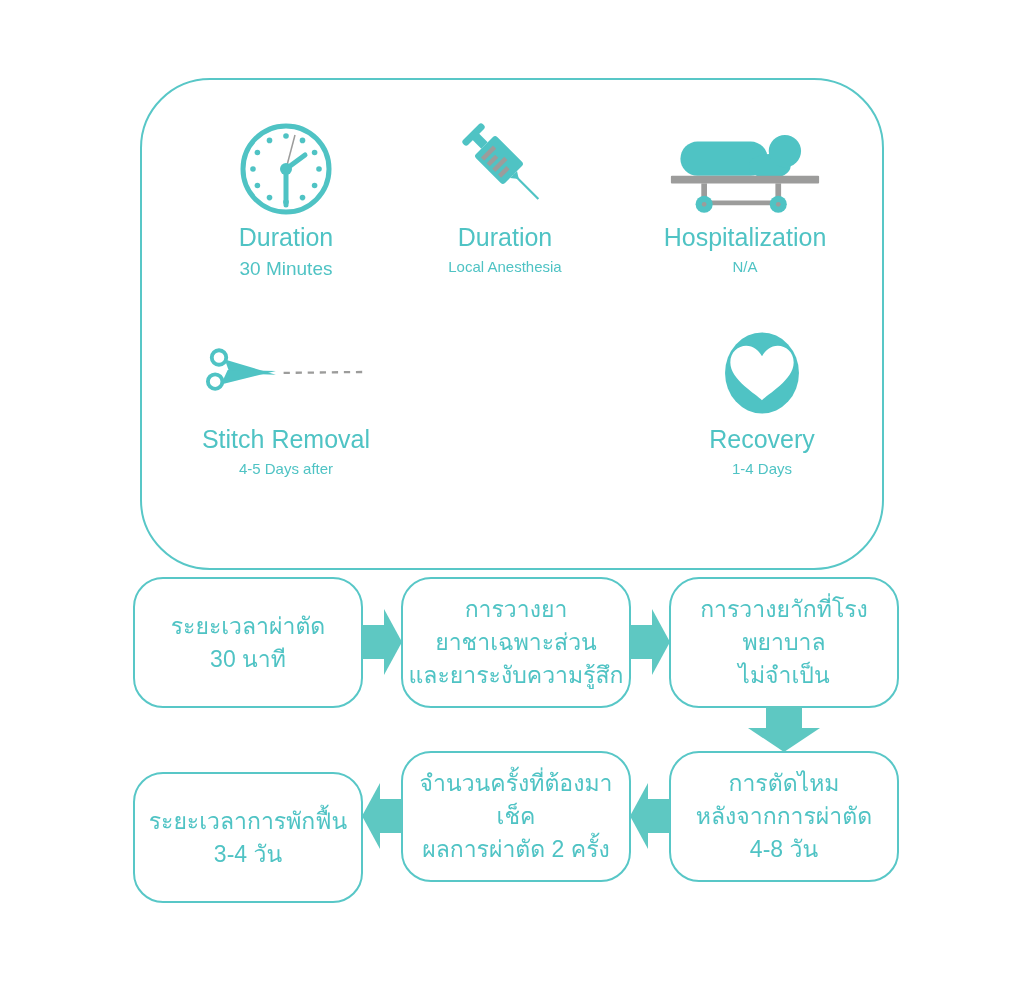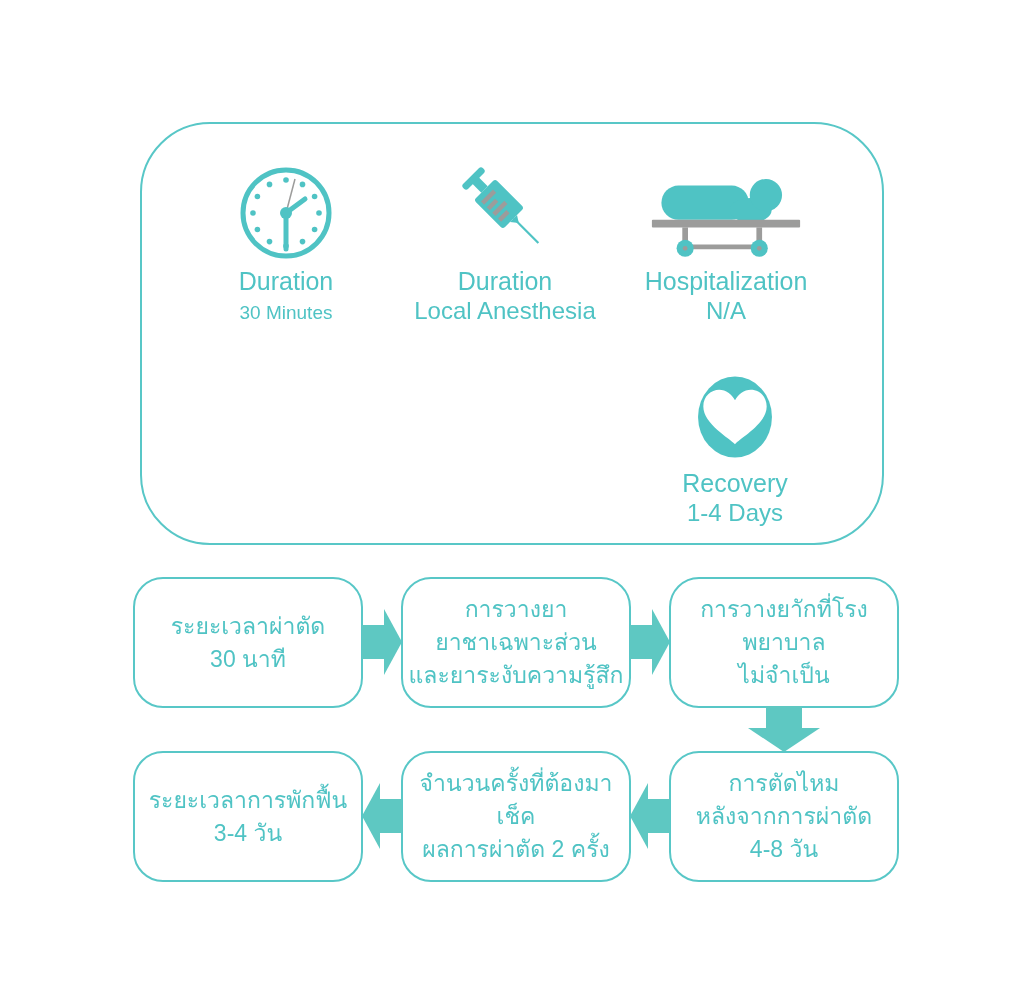--- a/index.html
+++ b/index.html
@@ -4,43 +4,43 @@
 <style>
   :root{
     --teal:#4FC3C4; --arrow:#5EC8C2; --gray:#9C9C9B; --line:#58C7C7; --bg:#FFFFFF;
   }
   *{margin:0;padding:0;box-sizing:border-box;}
   html,body{background:var(--bg);}
   body{font-family:"Liberation Sans", sans-serif;}
   .page{position:relative;width:1030px;height:991px;background:var(--bg);overflow:hidden;}
 
   
-  .panel{position:absolute;left:140px;top:78px;width:744px;height:423px;
-         border:2px solid var(--line);border-radius:70px;margin-top:44px;}
+  .panel{position:absolute;left:140px;top:78px;width:744px;height:492px;
+         border:2px solid var(--line);border-radius:70px;}
   .cell{position:absolute;width:240px;text-align:center;display:flex;flex-direction:column;align-items:center;}
-  .cell.c1{left:24px;top:40px;}  .cell.c2{left:243px;top:40px;}  .cell.c3{left:464px;top:40px;}
-  .cell.c4{left:24px;top:242px;} .cell.c5{left:243px;top:242px;} .cell.c6{left:473px;top:242px;text-align:center;}
+  .cell.c1{left:24px;top:40px;}  .cell.c2{left:243px;top:40px;}  .cell.c3{left:483px;top:40px;}
+  .cell.c4{left:24px;top:242px;} .cell.c5{left:243px;top:242px;} .cell.c6{left:500px;top:242px;text-align:center;}
   .icon-wrap{height:96px;display:flex;align-items:flex-end;justify-content:center;}
   .feat-title{margin-top:6px;font-size:25px;line-height:30px;font-weight:500;color:var(--teal);white-space:nowrap;}
-  .feat-sub{margin-top:2px;font-size:24px;line-height:26px;font-weight:500;color:var(--teal);white-space:nowrap;}
+  .feat-sub{margin-top:2px;font-size:15px;line-height:26px;font-weight:500;color:var(--teal);white-space:nowrap;}
   .feat-sub.large{font-size:19px;line-height:30px;}
 
   
   .tfill{fill:var(--teal);}
   .gfill{fill:var(--gray);}
   .tstroke{stroke:var(--teal);fill:none;}
   .gstroke{stroke:var(--gray);fill:none;}
 
   
   .flow-box{position:absolute;width:230px;height:131px;border:2px solid var(--line);
             border-radius:30px;background:#fff;display:flex;align-items:center;justify-content:center;
             text-align:center;color:var(--teal);font-size:23px;line-height:33px;font-weight:500;
             white-space:pre-line;}
   .b1{left:133px;top:577px;} .b2{left:401px;top:577px;} .b3{left:669px;top:577px;}
-  .b4{left:669px;top:751px;} .b5{left:401px;top:751px;} .b6{left:133px;top:751px;}
+  .b4{left:669px;top:751px;} .b5{left:401px;top:751px;} .b6{left:133px;top:772px;}
 
   .arrow{position:absolute;}
   .arrow-right{width:40px;height:66px;}
   .arrow-right .shaft{position:absolute;left:0;top:16px;width:22px;height:34px;background:var(--arrow);}
   .arrow-right .head{position:absolute;left:22px;top:0;width:0;height:0;
       border-top:33px solid transparent;border-bottom:33px solid transparent;border-left:18px solid var(--arrow);}
   .arrow-left{width:40px;height:66px;}
   .arrow-left .shaft{position:absolute;right:0;top:16px;width:22px;height:34px;background:var(--arrow);}
   .arrow-left .head{position:absolute;right:22px;top:0;width:0;height:0;
       border-top:33px solid transparent;border-bottom:33px solid transparent;border-right:18px solid var(--arrow);}
@@ -117,20 +117,33 @@
           <circle class="tfill" cx="37" cy="80" r="9"></circle>
           <circle class="gfill" cx="37" cy="80" r="2.5"></circle>
           <circle class="tfill" cx="115" cy="80" r="9"></circle>
           <circle class="gfill" cx="115" cy="80" r="2.5"></circle>
         </svg>
       </div>
       <div class="feat-title">Hospitalization</div>
       <div class="feat-sub">N/A</div>
     </div>
 
+    <div class="cell c4">
+      <div class="icon-wrap" style="align-items:center;">
+        <svg width="165" height="54" viewBox="0 0 170 56">
+          <circle class="tstroke" cx="15" cy="15" r="7.5" stroke-width="4"></circle>
+          <circle class="tstroke" cx="11" cy="40" r="7.5" stroke-width="4"></circle>
+          <polygon class="tfill" points="21,17 74,33 26,31"></polygon>
+          <polygon class="tfill" points="17,43 74,29 24,28"></polygon>
+          <line class="gstroke" x1="82" y1="31" x2="168" y2="30" stroke-width="2.4" stroke-dasharray="6.5,6"></line>
+        </svg>
+      </div>
+      <div class="feat-title">Stitch Removal</div>
+      <div class="feat-sub">4-5 Days after</div>
+    </div>
 
 
     <div class="cell c6">
       <div class="icon-wrap">
         <svg width="88" height="90" viewBox="0 0 100 100">
           <ellipse class="tfill" cx="50" cy="50" rx="42" ry="46"></ellipse>
           <path fill="#FFFFFF" d="M50,81 C44,74 14,58 14,38 C14,26 23,19 32,19 C40,19 46,24 50,31 C54,24 60,19 68,19 C77,19 86,26 86,38 C86,58 56,74 50,81 Z"></path>
         </svg>
       </div>
       <div class="feat-title">Recovery</div>

